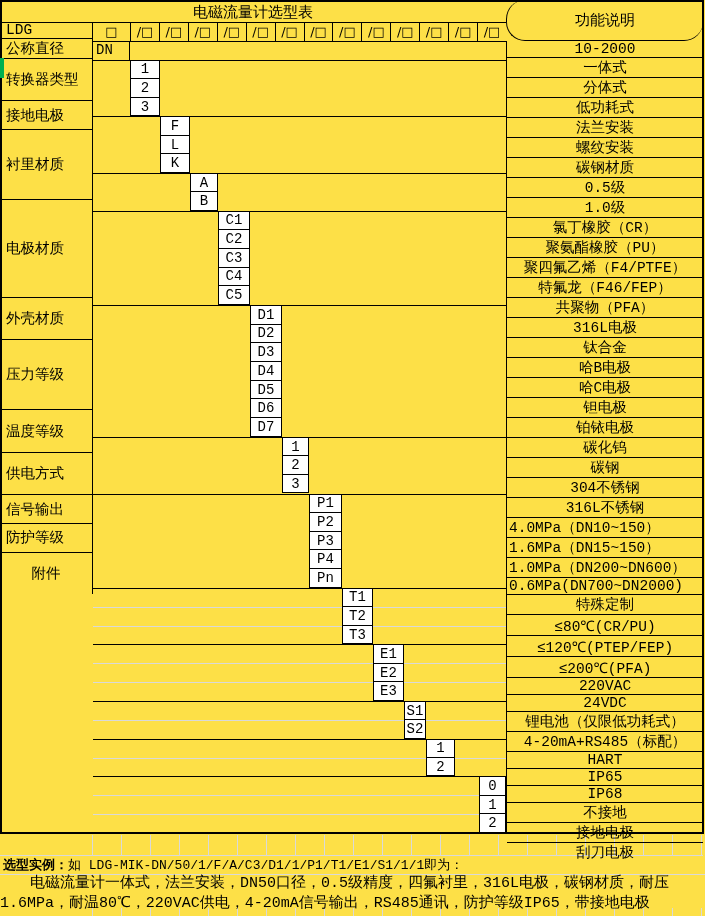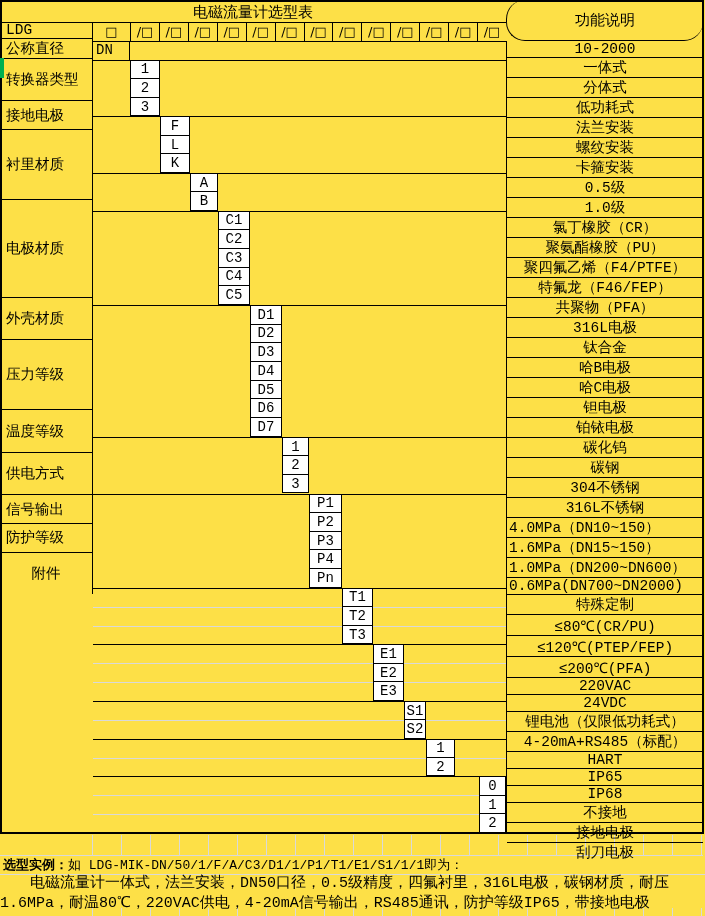--- a/index.html
+++ b/index.html
@@ -172,21 +172,21 @@
     <div class="code">2</div>
   </div>
 
   <div class="abs desccol" style="left:506px;top:40.9px;width:197px;height:792.1px;">
     <div class="desc">10-2000</div>
     <div class="desc">一体式</div>
     <div class="desc">分体式</div>
     <div class="desc">低功耗式</div>
     <div class="desc">法兰安装</div>
     <div class="desc">螺纹安装</div>
-    <div class="desc">卡箍安装</div>
+    <div class="desc">碳钢材质</div>
     <div class="desc">0.5级</div>
     <div class="desc">1.0级</div>
     <div class="desc">氯丁橡胶（CR）</div>
     <div class="desc">聚氨酯橡胶（PU）</div>
     <div class="desc">聚四氟乙烯（F4/PTFE）</div>
     <div class="desc">特氟龙（F46/FEP）</div>
     <div class="desc">共聚物（PFA）</div>
     <div class="desc">316L电极</div>
     <div class="desc">钛合金</div>
     <div class="desc">哈B电极</div>

